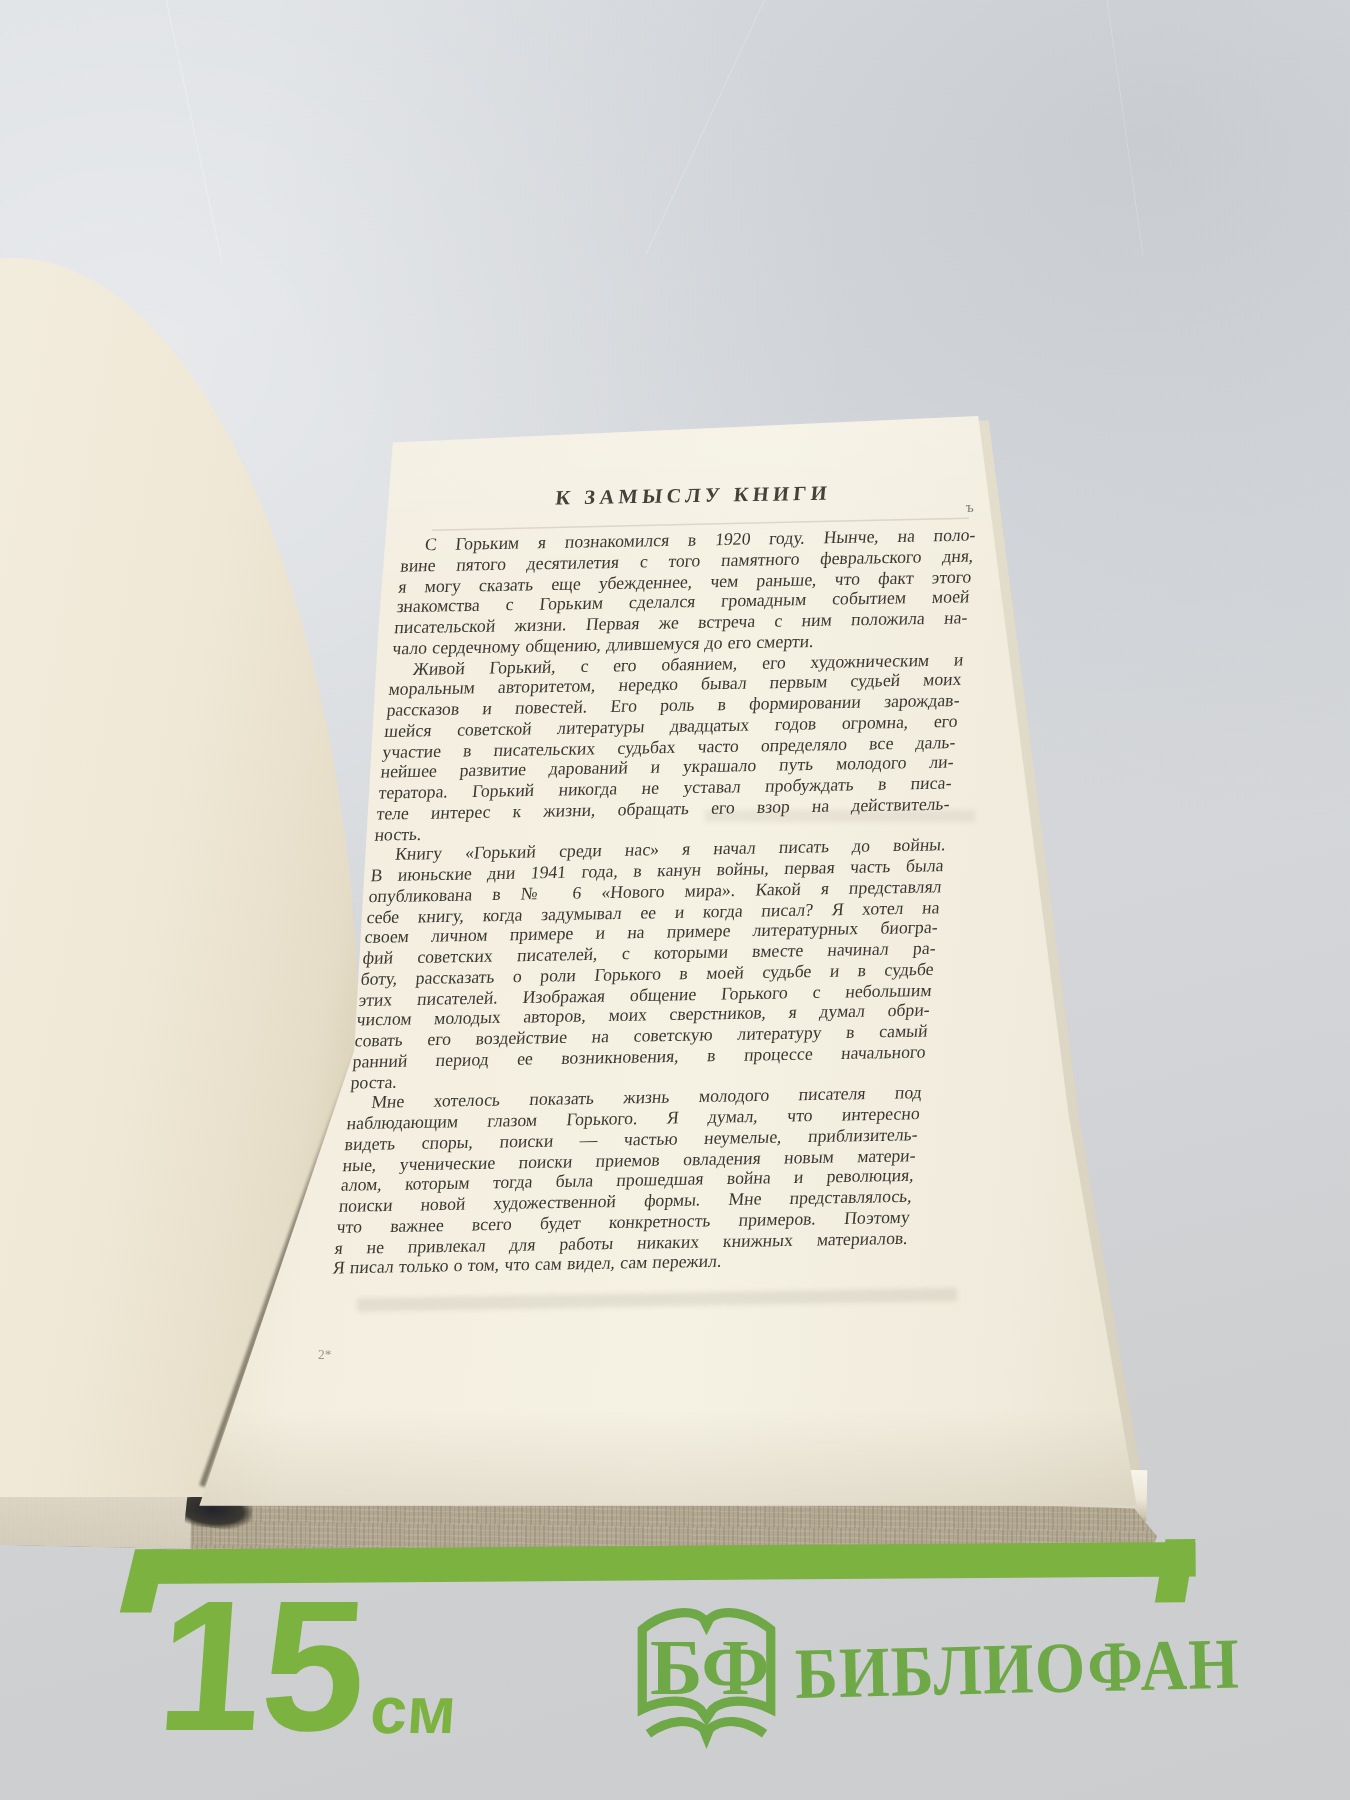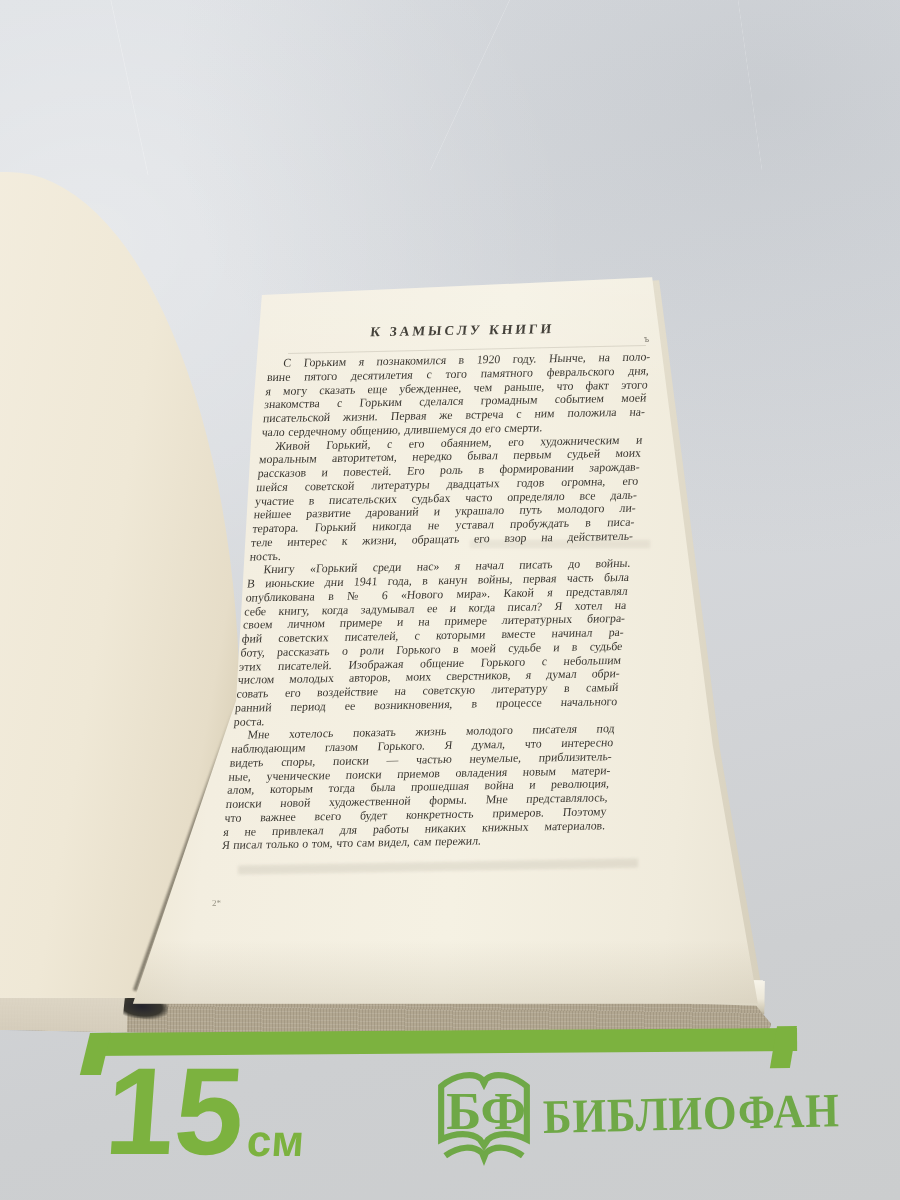--- a/index.html
+++ b/index.html
@@ -74,21 +74,21 @@
   .ruler .bar{position:absolute;left:0;top:3px;width:100%;height:23px;background:var(--green-ruler);}
   .ruler .capL{position:absolute;left:0;top:3px;width:21px;height:42px;
       background:var(--green-ruler);transform:skewX(-14deg);transform-origin:top;}
   .ruler .capR{position:absolute;right:0;top:1px;width:20px;height:42px;
       background:var(--green-ruler);transform:skewX(-10deg);transform-origin:top;}
   .measure{position:absolute;left:106px;top:1054px;display:flex;align-items:flex-end;
       color:var(--green-ruler);font-family:"Liberation Sans",sans-serif;font-weight:bold;}
   .measure .num{font-size:124px;line-height:.92;transform:skewX(-4deg);}
   .measure .unit{font-size:44px;line-height:1;margin-left:3px;margin-bottom:5px;transform:skewX(-4deg);}
   
-  .logo{position:absolute;left:435px;top:1066px;display:flex;align-items:center;color:var(--green-logo);}
+  .logo{position:absolute;left:422px;top:1066px;display:flex;align-items:center;color:var(--green-logo);}
   .logo svg{width:98px;height:102px;flex:0 0 auto;}
   .logo-name{font-family:"Liberation Serif",serif;font-weight:bold;font-size:48px;line-height:1;
       letter-spacing:1px;margin-left:10px;transform:scaleX(.9) rotate(-1.2deg);transform-origin:left center;}
 </style>
 </head>
 <body>
 
 <div class="stage">
   <div class="bg"></div>
 

